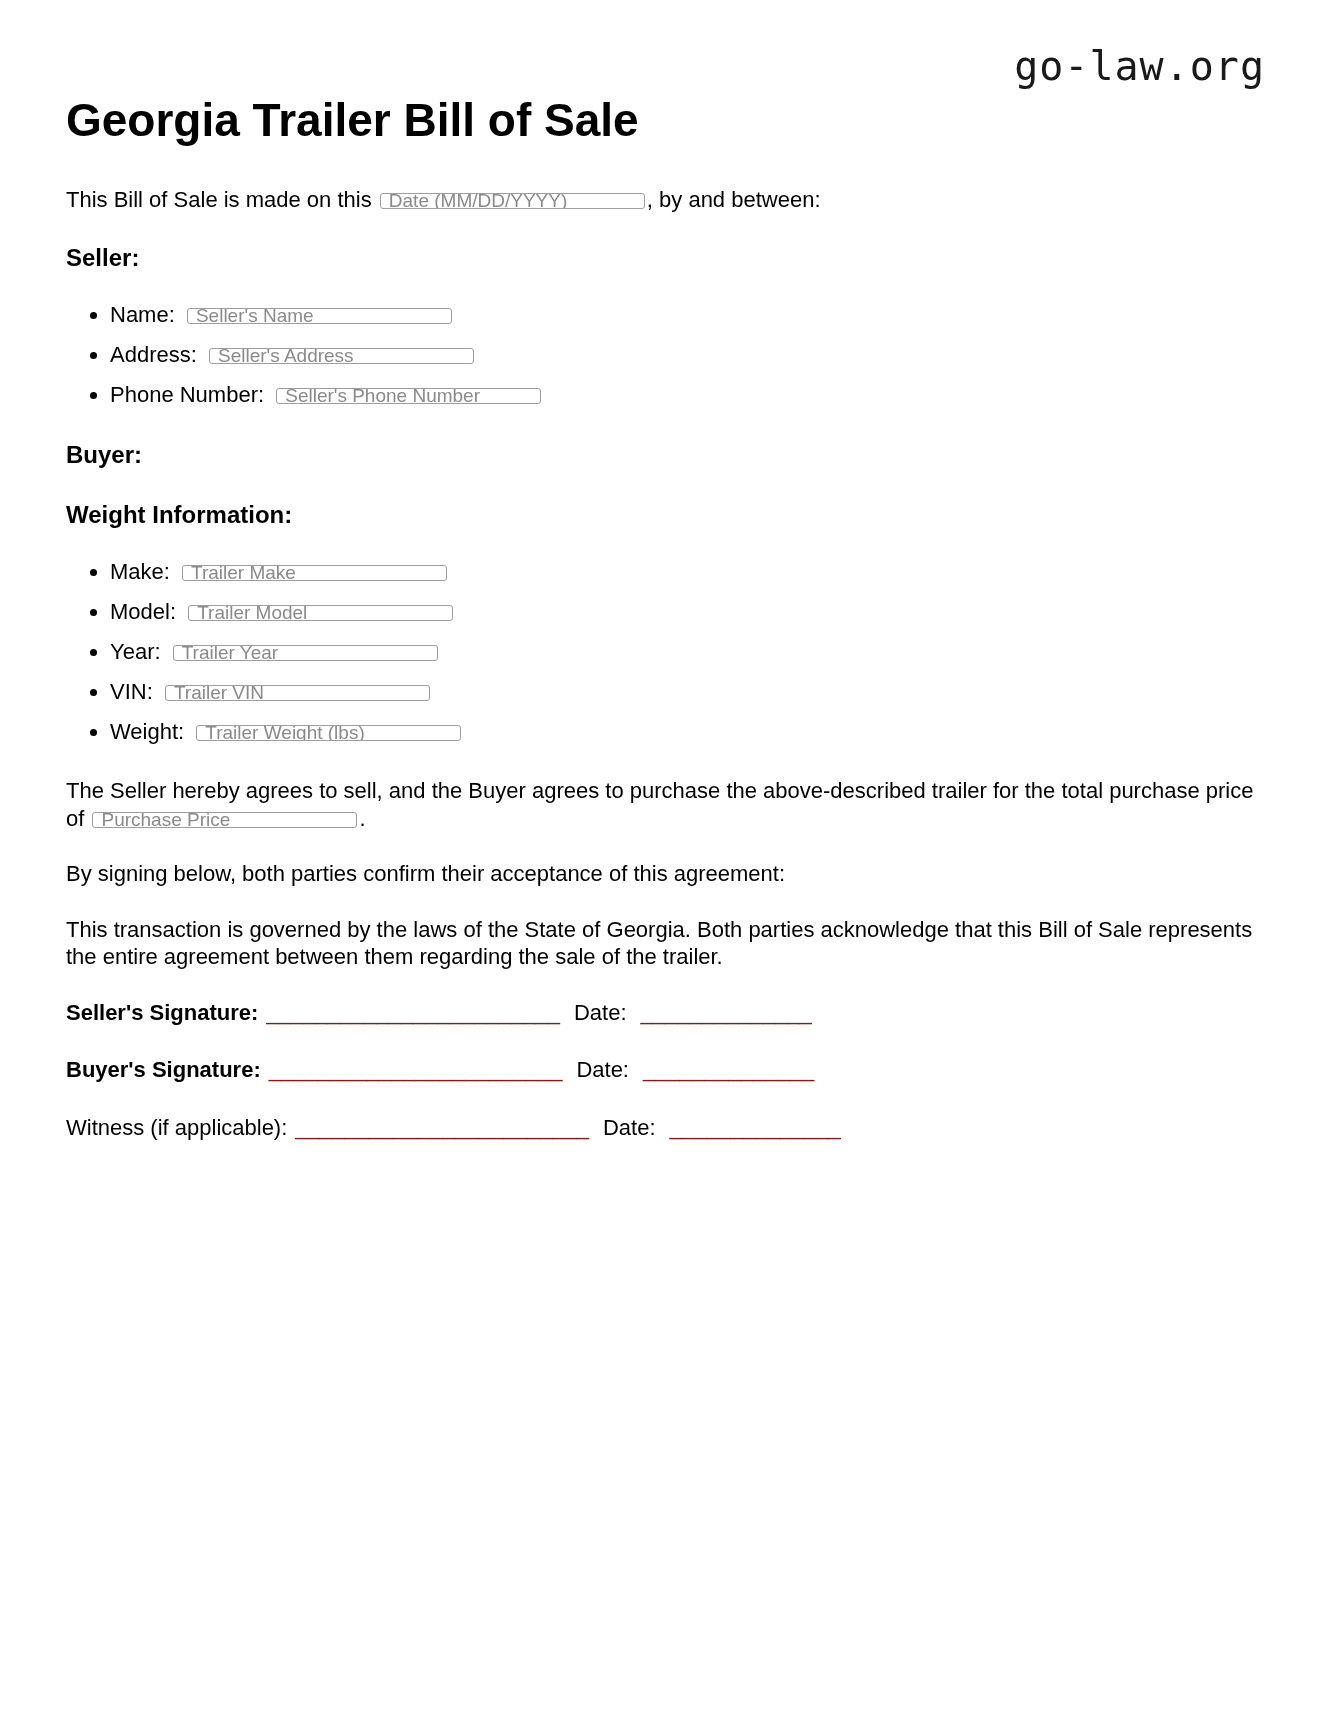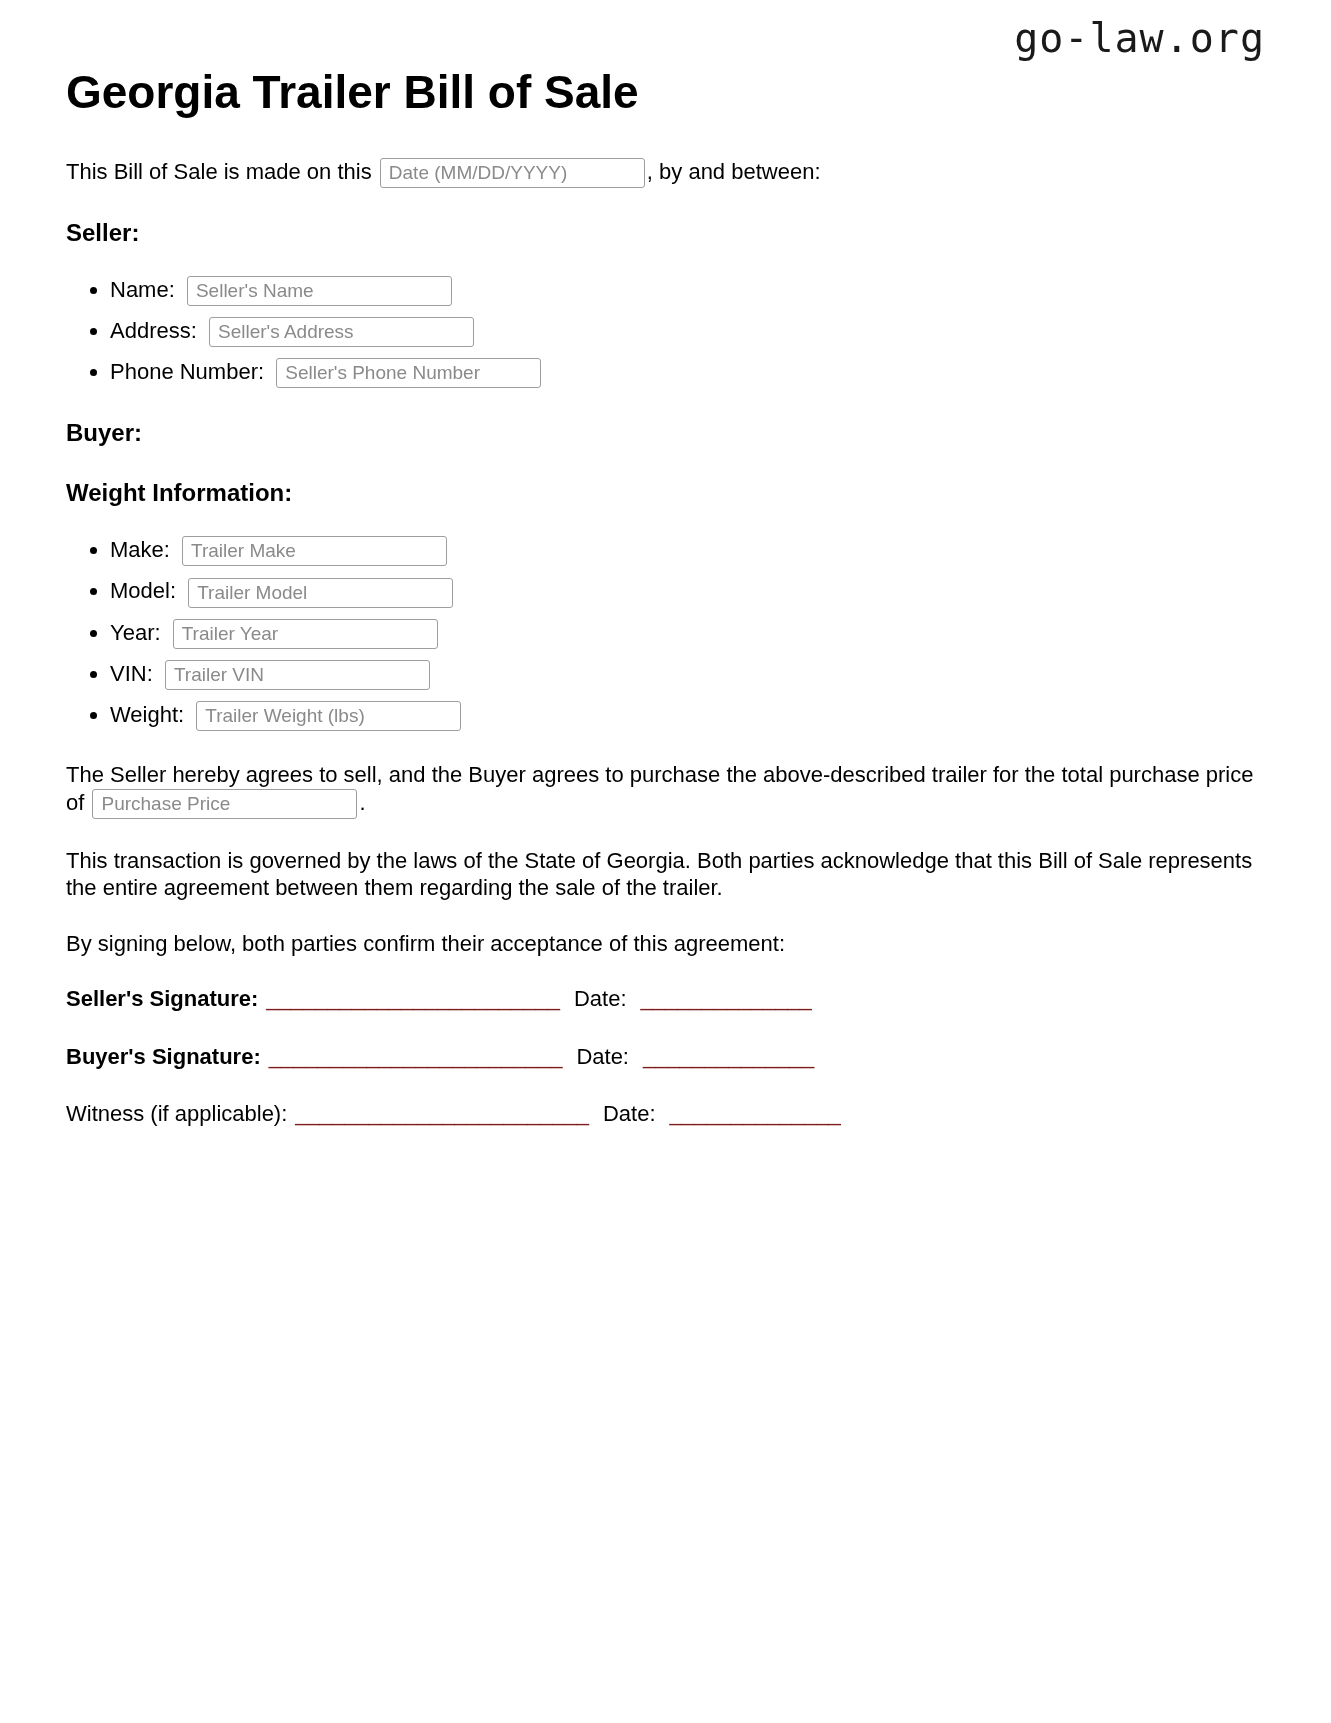--- a/index.html
+++ b/index.html
@@ -6,21 +6,21 @@
   html, body { background: #ffffff; }
   body {
     width: 1331px;
     min-height: 1723px;
     font-family: "Liberation Sans", sans-serif;
     color: #000000;
     font-size: 22px;
     line-height: 1.25;
   }
   .page {
-    padding: 16px 66px 40px 66px;
+    padding: 44px 66px 40px 66px;
   }
   .brand {
     text-align: right;
     font-family: "DejaVu Sans Mono", monospace;
     font-size: 40px;
     font-weight: 400;
     color: #1a1a1a;
     letter-spacing: 1px;
     line-height: 1.1;
   }
@@ -47,21 +47,21 @@
     margin-bottom: 30px;
   }
   ul.field-list li {
     margin-bottom: 2px;
     line-height: 31px;
     margin-top: 9px;
   }
   .field-label { margin-right: 6px; }
   input.text-field {
     width: 265px;
-    height: 30px;
+    height: 16px;
     border: 1.5px solid #9e9e9e;
     border-radius: 3px;
     padding: 1px 8px;
     font-family: "Liberation Sans", sans-serif;
     font-size: 19px;
     color: #333;
     background: #ffffff;
     vertical-align: middle;
     outline: none;
   }
@@ -132,23 +132,23 @@
     </li>
     <li>
       <span class="field-label">Weight:</span>
       <input class="text-field" type="text" placeholder="Trailer Weight (lbs)" style="">
     </li>
   </ul>
 
   <p class="para"><span>The Seller hereby agrees to sell, and the Buyer agrees to purchase the above-described trailer for the total purchase price of</span>
     <input class="text-field inline-input" type="text" placeholder="Purchase Price" style=""><span>.</span></p>
 
+  <p class="para">By signing below, both parties confirm their acceptance of this agreement:</p>
+
   <p class="para">This transaction is governed by the laws of the State of Georgia. Both parties acknowledge that this Bill of Sale represents the entire agreement between them regarding the sale of the trailer.</p>
-
-  <p class="para">By signing below, both parties confirm their acceptance of this agreement:</p>
 
   <div class="sig-row">
     <span class="sig-label-bold">Seller's Signature:</span><span class="sig-line">________________________</span><span class="date-label">Date:</span><span class="sig-line">______________</span>
   </div>
 
   <div class="sig-row">
     <span class="sig-label-bold">Buyer's Signature:</span><span class="sig-line">________________________</span><span class="date-label">Date:</span><span class="sig-line">______________</span>
   </div>
 
   <div class="sig-row">

